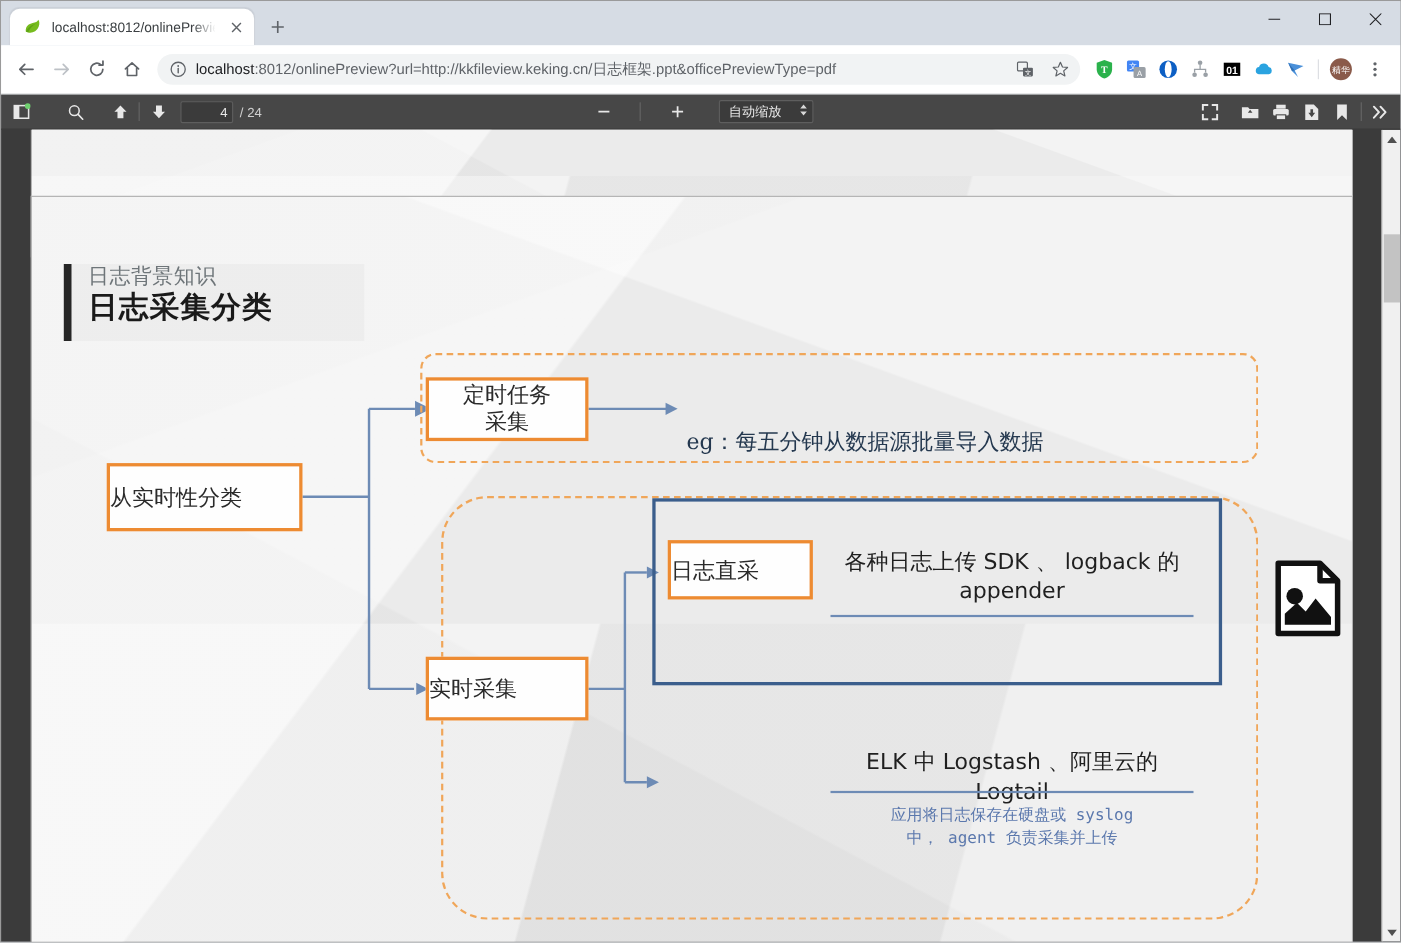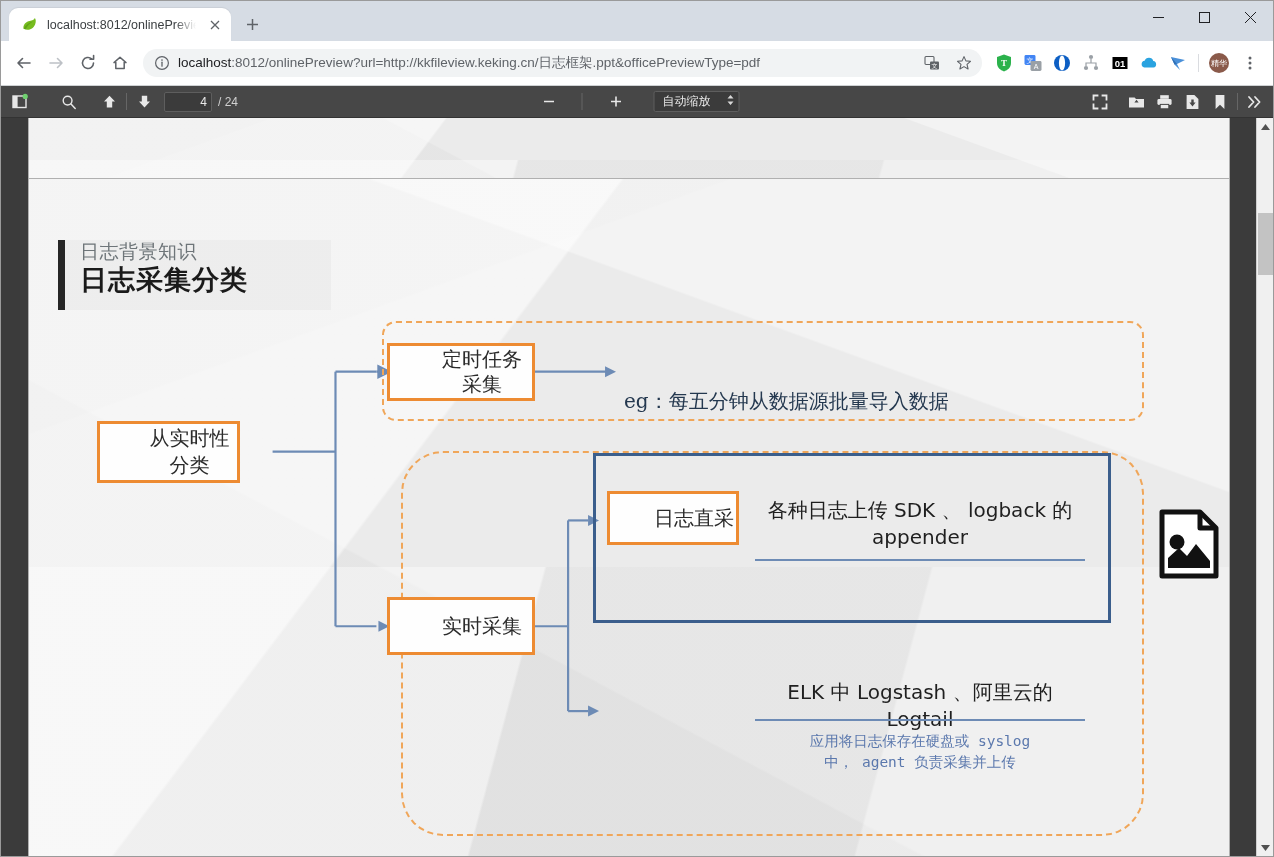--- a/index.html
+++ b/index.html
@@ -101,22 +101,22 @@
   .headbar { width: 7px; height: 70px; background: #262626; flex: 0 0 7px; }
   .headtexts { padding-left: 15px; }
   .head-sub { font-size: 19px; color: #6e7579; letter-spacing: .5px;
               font-family: "DejaVu Sans","Liberation Sans", sans-serif; line-height: 1.25; }
   .head-main { font-size: 27px; color: #1a1a1a; font-weight: bold; letter-spacing: 1px;
                font-family: "DejaVu Sans","Liberation Sans", sans-serif; line-height: 1.2; }
 
   
   .diagram { position: absolute; inset: 0; }
   .obox { position: absolute; background: #fefefe; border: 3px solid #ed8b32;
-          display: flex; align-items: center; justify-content: center; text-align: center;
-          font-family: "DejaVu Serif","Liberation Serif", serif; color: #2b2b2b; padding-left: 42px; }
+          display: flex; align-items: center; text-align: center;
+          font-family: "DejaVu Serif","Liberation Serif", serif; color: #2b2b2b; }
   .dash { position: absolute; border: 2px dashed #f0a659; }
   .dash.r1 { border-radius: 14px; }
   .dash.r2 { border-radius: 42px; }
   .bluebox { position: absolute; border: 3px solid #3b5e8c; }
   .note-main { font-size: 20px; color: #1f1f1f; text-align: center; line-height: 1.35;
                font-family: "DejaVu Sans","Liberation Sans", sans-serif; }
   .note-sub { font-size: 14.5px; color: #5b78ad; text-align: center; line-height: 1.45;
               font-family: "DejaVu Sans Mono","Liberation Mono", monospace; }
   .uline { position: absolute; height: 2px; background: #6d8bb5; }
 
@@ -422,21 +422,21 @@
           <path d="M540 533 H560" stroke="#6d8bb5" stroke-width="2.2" fill="none"></path>
           <path d="M560 527.5 L571 533 L560 538.5 Z" fill="#6d8bb5"></path>
         </svg>
 
         <div class="dash r1" style="left:353px; top:142px; width:762px; height:100px;"></div>
 
         <div class="dash r2" style="left:372px; top:272px; width:743px; height:385px;"></div>
 
         <div class="bluebox" style="left:564px; top:274px; width:518px; height:170px;"></div>
 
-        <div class="obox" style="left:68px; top:242px; width:143px; height:62px; font-size:20px;">
+        <div class="obox" style="left:68px; top:242px; width:178px; height:62px; font-size:20px;">
           <span>从实时性分类</span>
         </div>
 
         <div class="obox" style="left:358px; top:164px; width:148px; height:58px; font-size:20px; flex-direction:column; line-height:1.25;">
           <span>定时任务</span>
           <span>采集</span>
         </div>
 
         <div class="obox" style="left:358px; top:418px; width:148px; height:58px; font-size:20px;">
           <span>实时采集</span>

